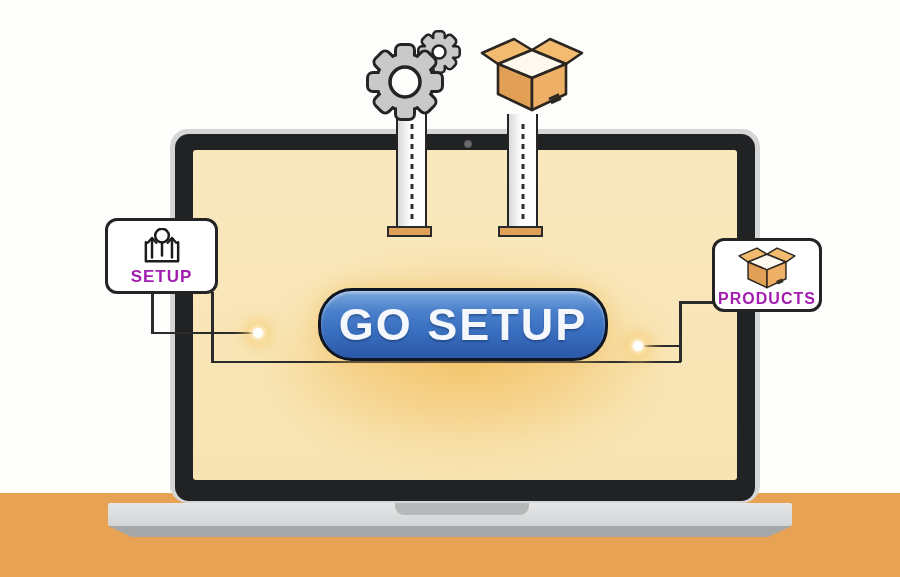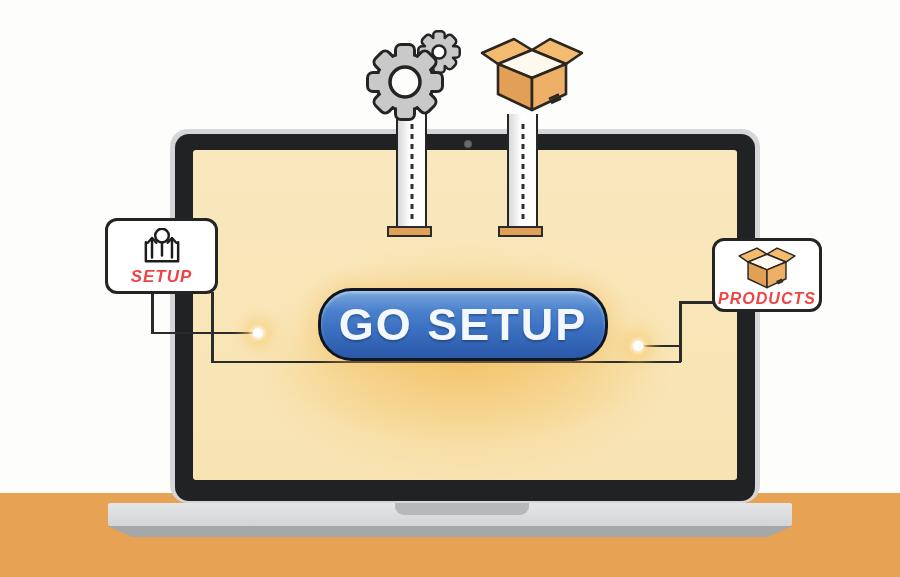--- a/index.html
+++ b/index.html
@@ -35,21 +35,21 @@
          background:repeating-linear-gradient(180deg,#2e2e2e 0 5px,transparent 5px 10px);}
   .platform{position:absolute;top:226px;width:45px;height:11px;background:#dfa057;
             border:2.5px solid #2b2b2b;box-sizing:border-box;}
   
   .glow-dot{position:absolute;width:10px;height:10px;border-radius:50%;background:#ffffff;
             box-shadow:0 0 4px 2px rgba(255,246,224,.95),0 0 14px 9px rgba(246,206,120,.8);}
   
   .card{position:absolute;background:#ffffff;border:3px solid #242424;border-radius:12px;
         display:flex;flex-direction:column;align-items:center;justify-content:center;
         box-sizing:border-box;gap:2px;}
-  .card-label{font-weight:700;font-size:17px;letter-spacing:1px;color:#ef4444;line-height:1;font-style:italic;}
+  .card-label{font-weight:700;font-size:17px;letter-spacing:1px;color:#a21caf;line-height:1;}
   
   .glow-halo{position:absolute;left:213px;top:255px;width:500px;height:210px;pointer-events:none;
              background:radial-gradient(ellipse 52% 50% at 50% 52%, rgba(243,190,96,.55) 0%, rgba(243,190,96,0) 75%);}
   .go-live{position:absolute;left:318px;top:288px;width:290px;height:73px;border-radius:34px;
            border:3.5px solid #0f1622;box-sizing:border-box;cursor:pointer;
            background:linear-gradient(180deg,#7ba7dd 0%,#4a80cb 30%,#3a70c0 58%,#2b58a9 100%);
            box-shadow:inset 0 2px 3px rgba(255,255,255,.4),0 0 18px 4px rgba(244,196,106,.45);
            display:flex;align-items:center;justify-content:center;}
   .go-live span{font-size:45px;font-weight:700;letter-spacing:2px;color:#f4f7fb;
                 text-shadow:0 2px 2px rgba(10,30,70,.35);}

